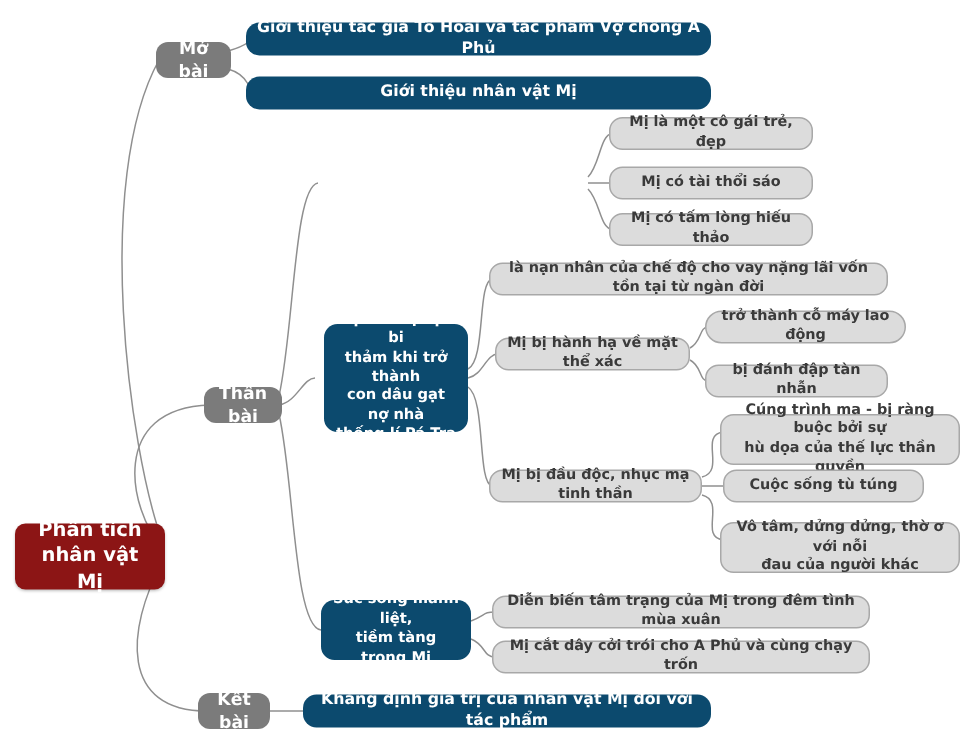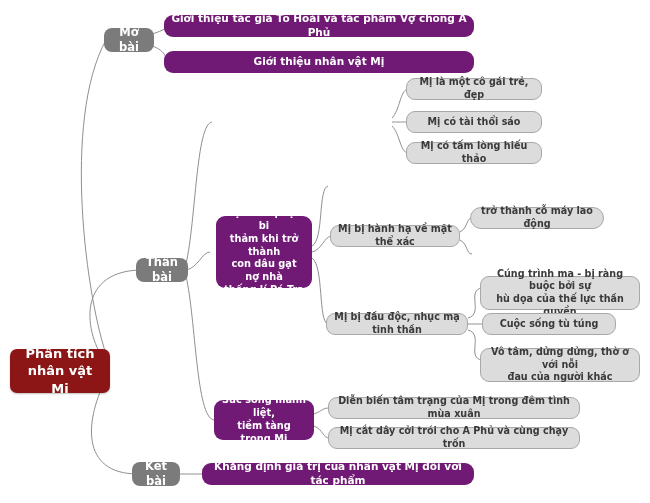--- a/index.html
+++ b/index.html
@@ -44,21 +44,21 @@
     box-shadow: 0 1px 2px rgba(0,0,0,0.25);
   }
   .node-section {
     background: #7b7b7b;
     color: #ffffff;
     font-weight: bold;
     font-size: 11.5px;
     border-radius: 8px;
   }
   .node-green {
-    background: #701a75;
+    background: #0c4a6e;
     color: #ffffff;
     font-weight: bold;
     font-size: 10.5px;
     border-radius: 9px;
   }
   .node-green.small {
     font-size: 9.8px;
   }
   .node-gray {
     background: #dcdcdc;
@@ -128,25 +128,27 @@
 
   <div class="node node-gray" style="left:406px; top:111px; width:136px; height:22px;">Mị có tài thổi sáo</div>
 
   <div class="node node-gray" style="left:406px; top:142px; width:136px; height:22px;">Mị có tấm lòng hiếu thảo</div>
 
   <div class="node node-green small" style="left:216px; top:216px; width:96px; height:72px;">Mị có số phận bi
 thảm khi trở thành
 con dâu gạt nợ nhà
 thống lí Pá Tra</div>
 
+  <div class="node node-gray" style="left:326px; top:175px; width:266px; height:22px;">là nạn nhân của chế độ cho vay nặng lãi vốn tồn tại từ ngàn đời</div>
 
   <div class="node node-gray" style="left:330px; top:225px; width:130px; height:22px;">Mị bị hành hạ về mặt thể xác</div>
 
   <div class="node node-gray" style="left:470px; top:207px; width:134px; height:22px;border-radius:11px;">trở thành cỗ máy lao động</div>
 
+  <div class="node node-gray" style="left:470px; top:243px; width:122px; height:22px;">bị đánh đập tàn nhẫn</div>
 
   <div class="node node-gray" style="left:326px; top:313px; width:142px; height:22px;">Mị bị đầu độc, nhục mạ tinh thần</div>
 
   <div class="node node-gray" style="left:480px; top:276px; width:160px; height:34px;">Cúng trình ma - bị ràng buộc bởi sự
 hù dọa của thế lực thần quyền</div>
 
   <div class="node node-gray" style="left:482px; top:313px; width:134px; height:22px;">Cuộc sống tù túng</div>
 
   <div class="node node-gray" style="left:480px; top:348px; width:160px; height:34px;">Vô tâm, dửng dửng, thờ ơ với nỗi
 đau của người khác</div>

